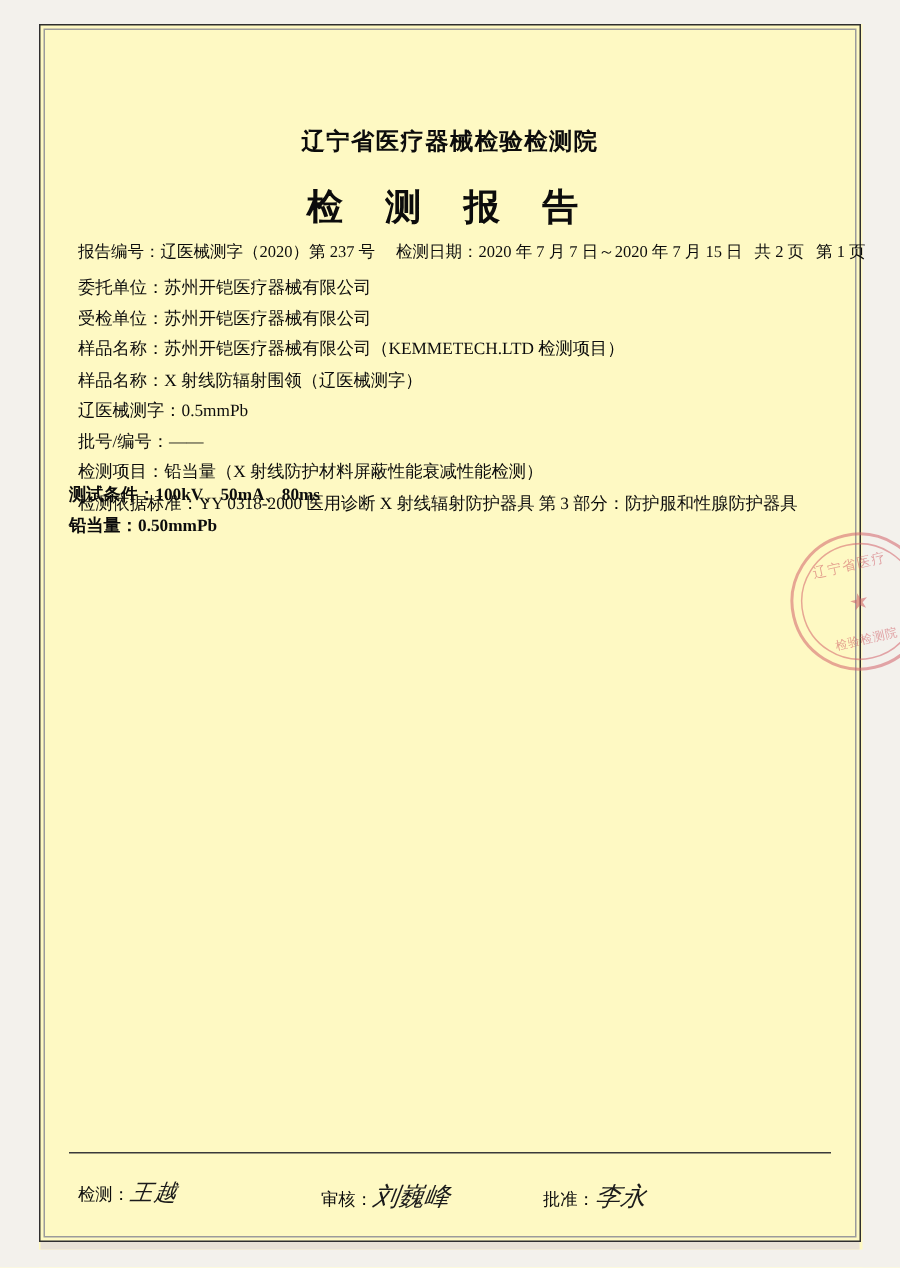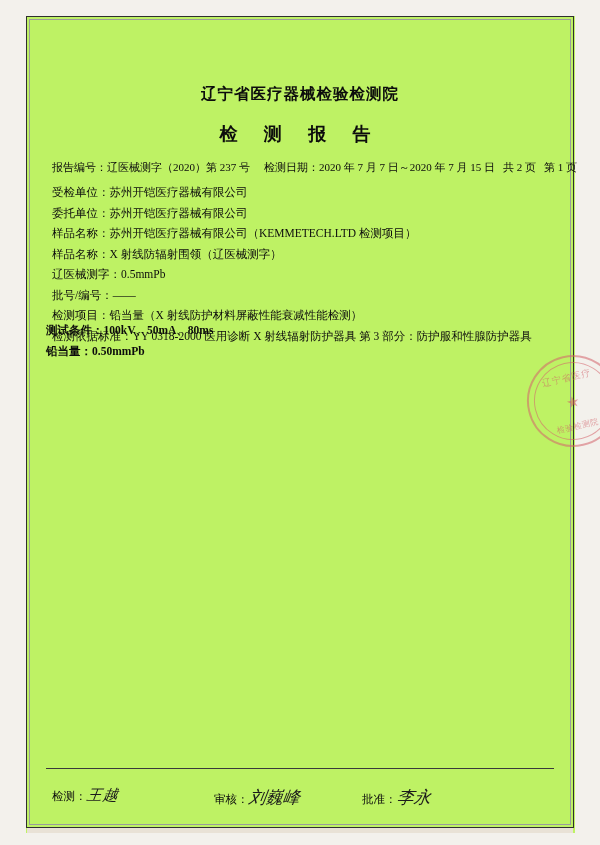--- a/index.html
+++ b/index.html
@@ -13,21 +13,21 @@
     font-family: "Liberation Serif", "DejaVu Serif", serif;
     color: #0c0c0c;
     position: relative;
     overflow: hidden;
   }
   .page {
     position: absolute;
     left: 0; top: 0;
     width: 600px;
     height: 845px;
-    background: #bef264;
+    background: #fef9c3;
   }
   
   .frame {
     position: absolute;
     left: 26px;
     top: 16px;
     width: 548px;
     height: 812px;
     border: 1px solid #2f2f2f;
     box-sizing: border-box;
@@ -52,21 +52,21 @@
     font-weight: bold;
     letter-spacing: 1px;
     font-family: "DejaVu Serif", "Liberation Serif", serif;
   }
   .doc-title {
     position: absolute;
     top: 122px;
     left: 0;
     width: 600px;
     text-align: center;
-    font-size: 18px;
+    font-size: 24px;
     font-weight: bold;
     letter-spacing: 10px;
     font-family: "DejaVu Serif", "Liberation Serif", serif;
   }
 
   .meta-row {
     position: absolute;
     top: 160px;
     left: 52px;
     width: 500px;
@@ -239,24 +239,24 @@
 
   <div class="institute">辽宁省医疗器械检验检测院</div>
   <div class="doc-title">检 测 报 告</div>
 
   <div class="meta-row">
     <span class="seg">报告编号：</span><span class="seg">辽医械测字（2020）第 237 号</span><span class="gap-md"></span><span class="seg">检测日期：</span><span class="seg">2020 年 7 月 7 日～2020 年 7 月 15 日</span><span class="gap-sm"></span><span class="seg">共 2 页</span><span class="gap-sm"></span><span class="seg">第 1 页</span>
   </div>
 
   <div class="fields">
     <div class="field">
+      <span class="label">委托单位：</span><span class="value">苏州开铠医疗器械有限公司</span>
+    </div>
+    <div class="field">
       <span class="label">受检单位：</span><span class="value">苏州开铠医疗器械有限公司</span>
-    </div>
-    <div class="field">
-      <span class="label">委托单位：</span><span class="value">苏州开铠医疗器械有限公司</span>
     </div>
     <div class="field">
       <span class="label">样品名称：</span><span class="value">苏州开铠医疗器械有限公司（KEMMETECH.LTD 检测项目）</span>
     </div>
     <div class="field">
       <span class="label">样品名称：</span><span class="value">X 射线防辐射围领（辽医械测字）</span>
     </div>
     <div class="field">
       <span class="label">辽医械测字：</span><span class="value">0.5mmPb</span>
     </div>

